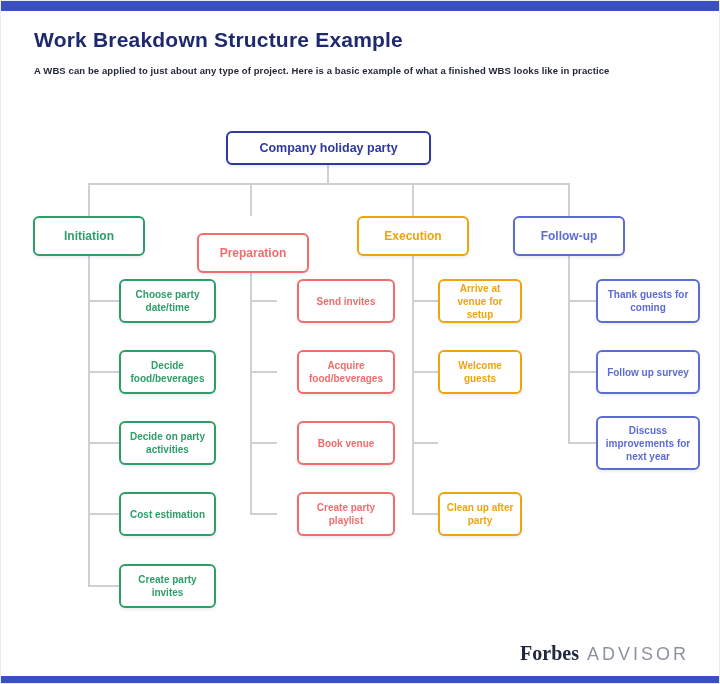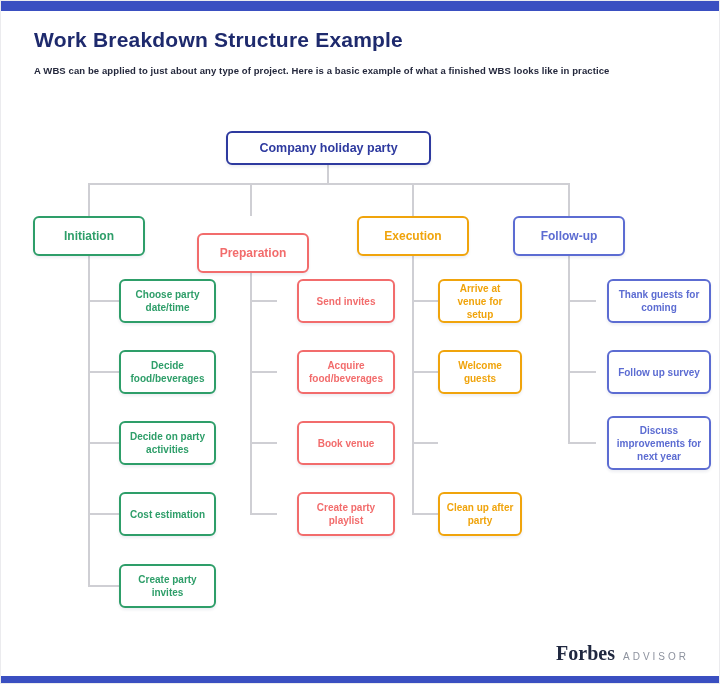--- a/index.html
+++ b/index.html
@@ -62,37 +62,37 @@
   .branch { top: 215px; width: 112px; height: 40px; font-size: 12px; }
   .b1 { left: 32px;  border-color: var(--initiation, #2e9e69);  color: var(--initiation, #2e9e69); }
   .b2 { left: 196px; border-color: var(--preparation, #f26c6c); color: var(--preparation, #f26c6c); margin-top: 17px; }
   .b3 { left: 356px; border-color: var(--execution, #f0a40c);   color: var(--execution, #f0a40c); }
   .b4 { left: 512px; border-color: var(--followup, #5c6cd2);    color: var(--followup, #5c6cd2); text-align: right; }
 
   .leaf { font-size: 10px; padding: 4px 5px; line-height: 1.3; height: 44px; }
   .c1 { left: 118px; width: 97px;  border-color: var(--initiation, #2e9e69);  color: var(--initiation, #2e9e69); }
   .c2 { left: 276px; width: 98px;  border-color: var(--preparation, #f26c6c); color: var(--preparation, #f26c6c); margin-left: 20px; }
   .c3 { left: 437px; width: 84px;  border-color: var(--execution, #f0a40c);   color: var(--execution, #f0a40c); }
-  .c4 { left: 595px; width: 104px; border-color: var(--followup, #5c6cd2);    color: var(--followup, #5c6cd2); margin-left: 11px; }
+  .c4 { left: 595px; width: 104px; border-color: var(--followup, #5c6cd2);    color: var(--followup, #5c6cd2); }
 
   .footer {
     position: absolute;
     right: 30px; top: 641px;
     display: flex;
     align-items: baseline;
     gap: 8px;
   }
   .brand {
     font-family: "Liberation Serif", serif;
     font-weight: bold;
     font-size: 20px;
     color: var(--footer_brand, #202840);
   }
   .suffix {
-    font-size: 10px;
+    font-size: 18px;
     letter-spacing: 3px;
     color: var(--footer_suffix, #8d929e);
   }
 </style>
 </head>
 <body>
 
 <div class="page">
 
   <div class="bar bar-top"></div>

